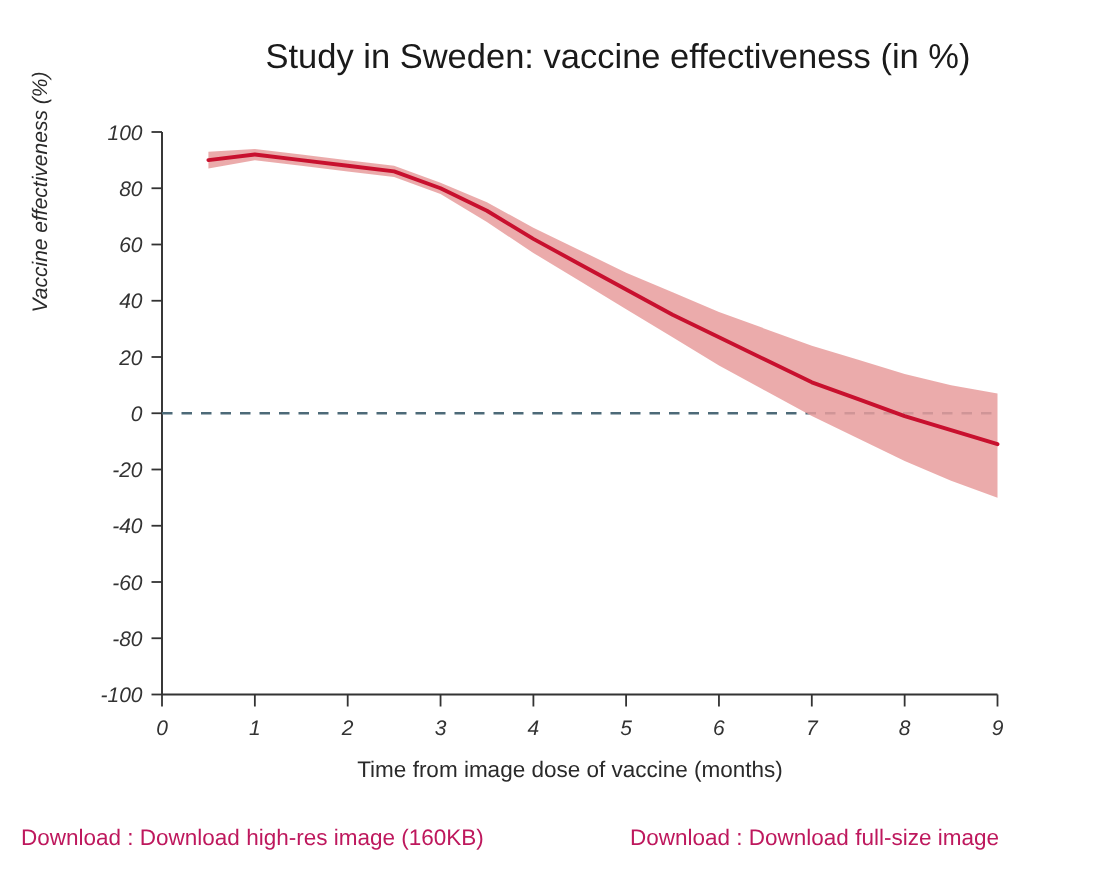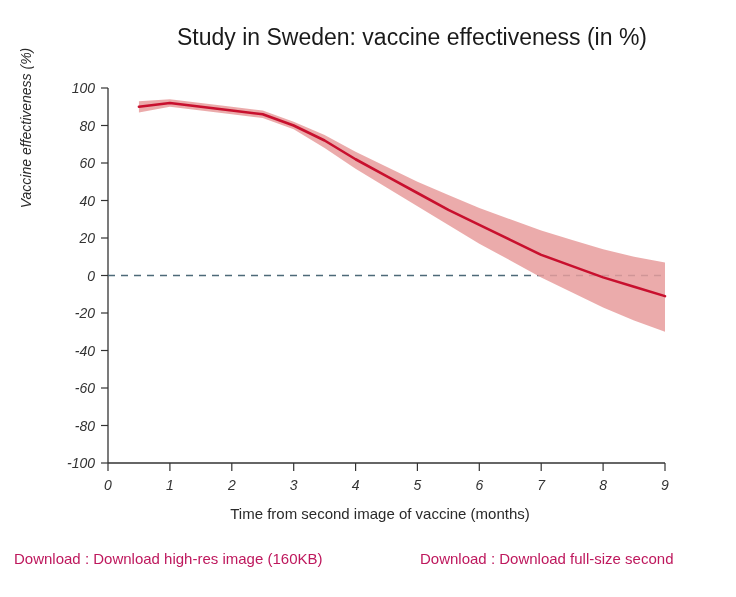--- a/index.html
+++ b/index.html
@@ -162,22 +162,22 @@
       <line id="zero-line" x1="108" y1="207.50" x2="665" y2="207.50" stroke="#4d6a78" stroke-width="1.6" stroke-dasharray="7,6"></line>
 
       <path id="ci-band" fill="#e79c9c" fill-opacity="0.85" stroke="none" d="M138.94,33.13 L169.89,31.25 L200.83,35.00 L231.78,38.75 L262.72,42.50 L293.67,53.75 L324.61,66.88 L355.56,83.75 L386.50,98.75 L417.44,113.75 L448.39,126.88 L479.33,140.00 L510.28,151.25 L541.22,162.50 L572.17,171.88 L603.11,181.25 L634.06,188.75 L665.00,194.38 L665.00,263.75 L634.06,252.50 L603.11,239.38 L572.17,224.38 L541.22,209.38 L510.28,192.50 L479.33,175.63 L448.39,156.88 L417.44,138.13 L386.50,119.38 L355.56,100.63 L324.61,80.00 L293.67,61.25 L262.72,50.00 L231.78,46.25 L200.83,42.50 L169.89,38.75 L138.94,44.38 Z"></path>
 
       <path id="ve-line" fill="none" stroke="#c8102e" stroke-width="2.6" stroke-linejoin="round" stroke-linecap="round" d="M138.94,38.75 L169.89,35.00 L200.83,38.75 L231.78,42.50 L262.72,46.25 L293.67,57.50 L324.61,72.50 L355.56,91.25 L386.50,108.13 L417.44,125.00 L448.39,141.87 L479.33,156.88 L510.28,171.88 L541.22,186.87 L572.17,198.13 L603.11,209.38 L634.06,218.75 L665.00,228.13"></path>
     </svg>
 
     <div id="ylabel">Vaccine effectiveness (%)</div>
   </div>
 
-  <div id="xlabel">Time from second image of vaccine (months)</div>
+  <div id="xlabel">Time from image dose of vaccine (months)</div>
 
   <div id="bottom-rule"></div>
 
   <div id="download-bar">
     <a id="dl1" class="dl-link">Download : Download high-res image (160KB)</a>
-    <a id="dl2" class="dl-link">Download : Download full-size second</a>
+    <a id="dl2" class="dl-link">Download : Download full-size image</a>
   </div>
 
 </div>
 
 </body></html>

